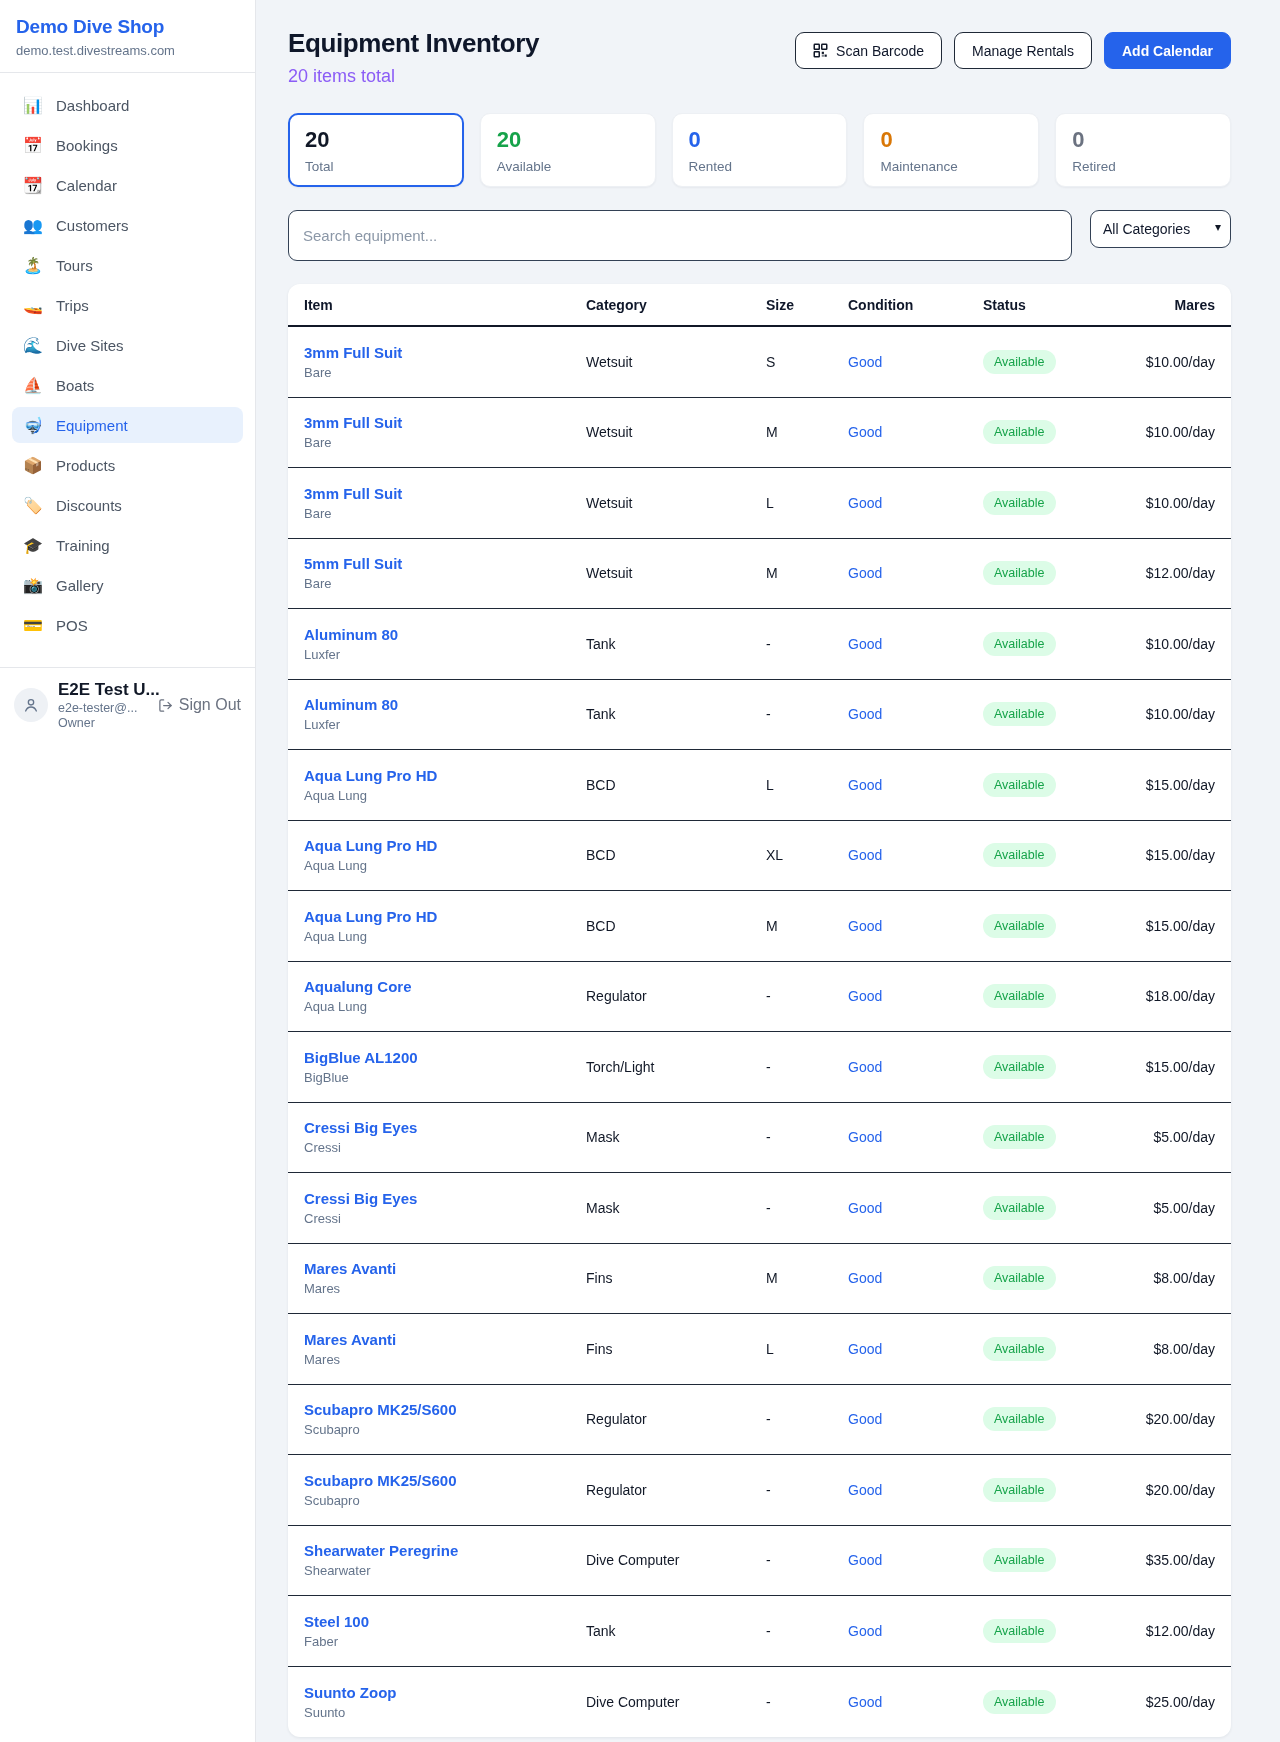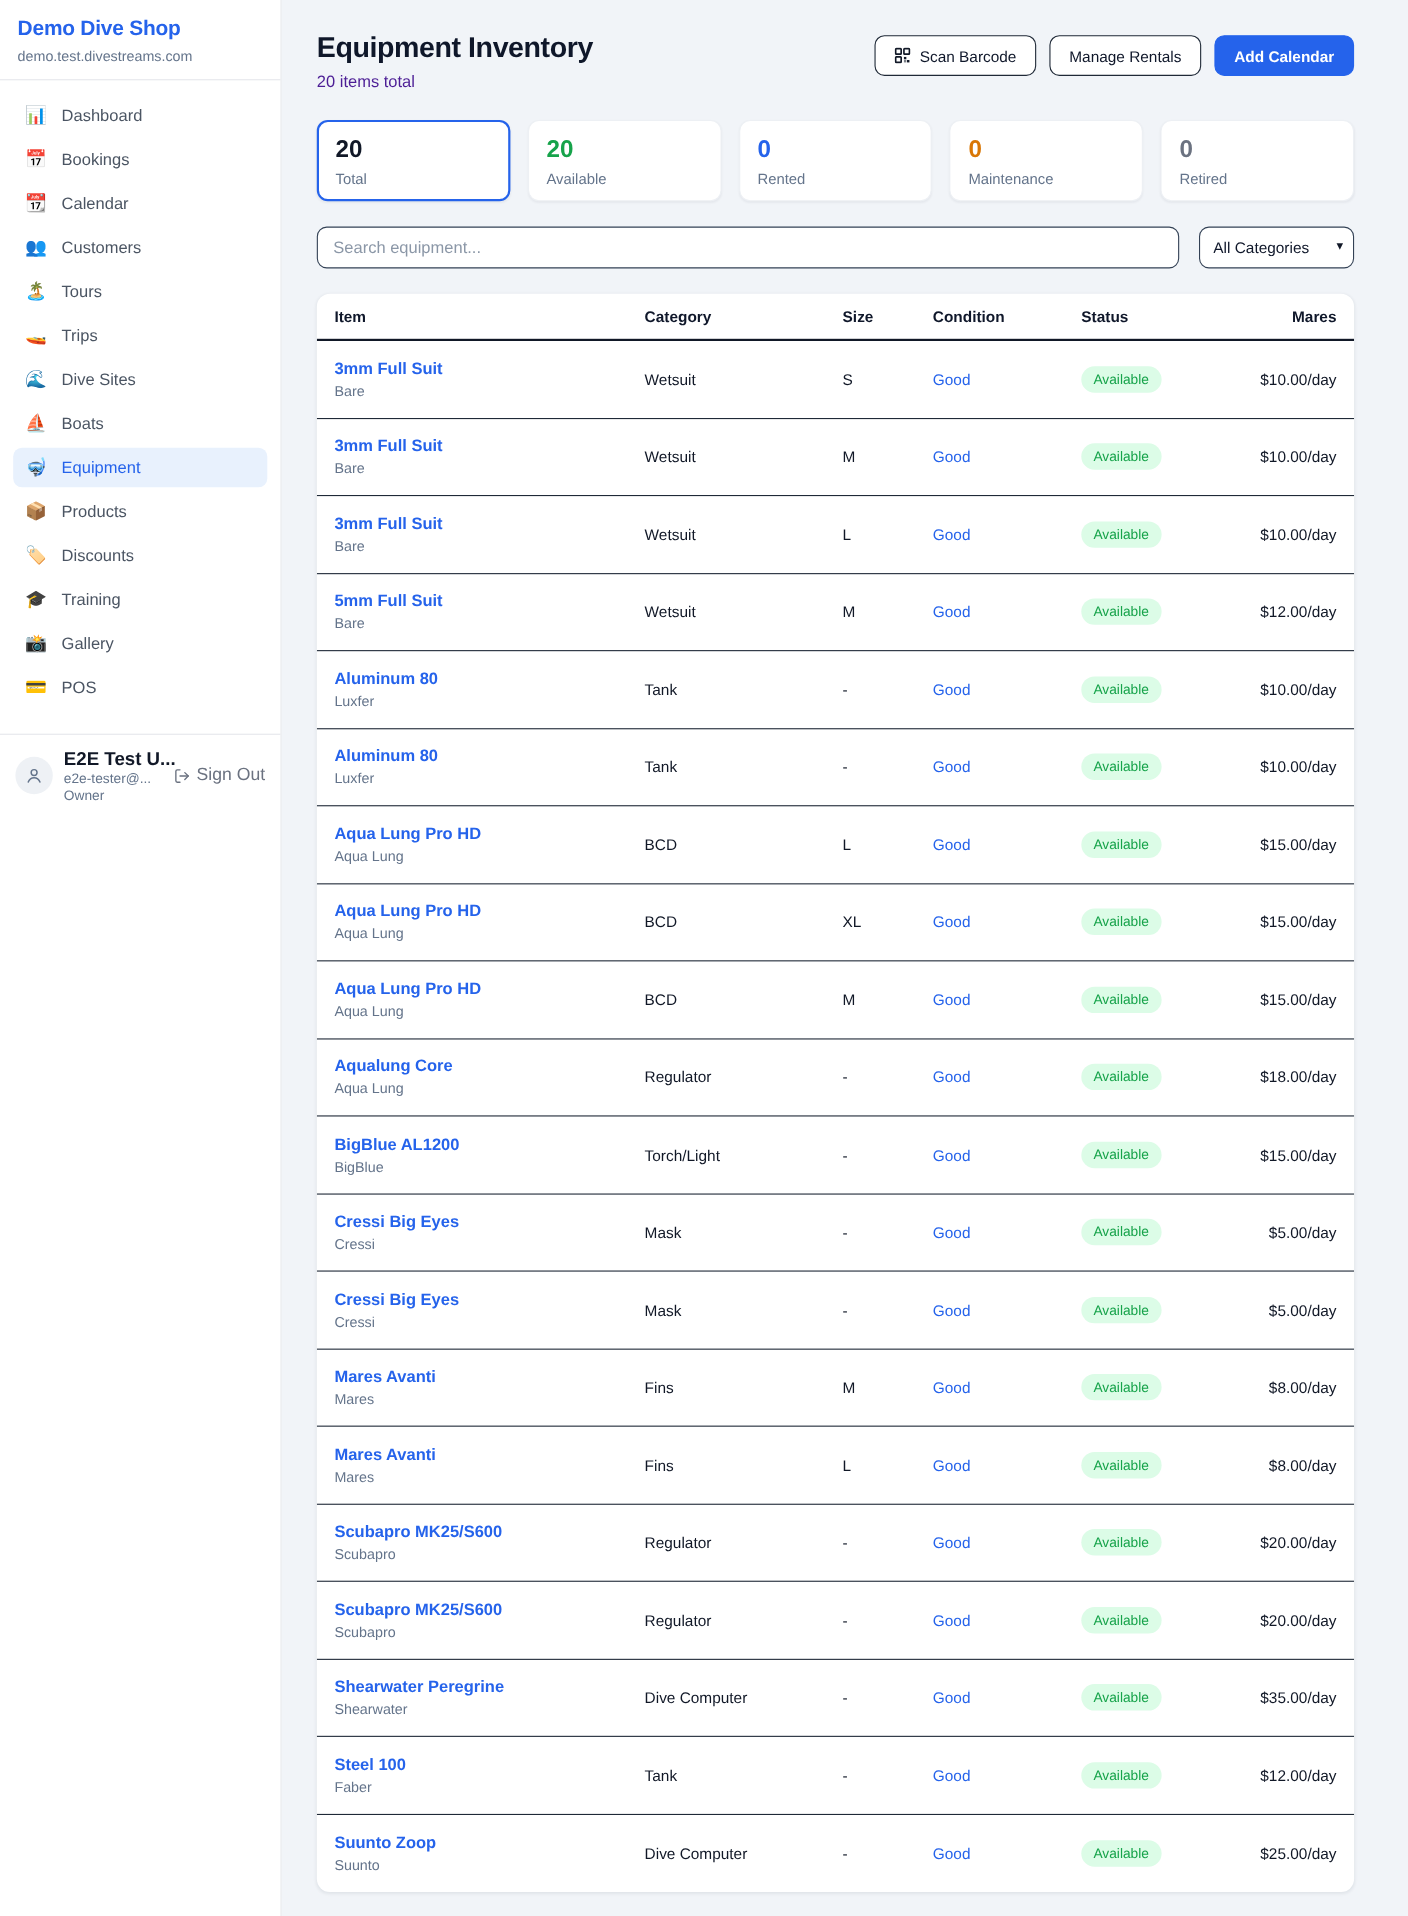--- a/index.html
+++ b/index.html
@@ -36,42 +36,42 @@
   }
   .user-meta { min-width:0; flex:1; }
   .user-name { font-size:17px; font-weight:700; color:#111827; white-space:nowrap; }
   .user-email, .user-role { font-size:12.5px; color:#64748b; margin-top:1px; white-space:nowrap; }
   .signout { display:flex; align-items:center; gap:6px; color:#6b7280; font-size:16px; cursor:pointer; white-space:nowrap; }
   
   .main { position:absolute; left:256px; top:0; width:1024px; padding:28px 0 0 32px; }
   .content { width:943px; }
   .page-head { display:flex; justify-content:space-between; align-items:flex-start; }
   .page-title { font-size:26px; font-weight:800; color:#0f172a; letter-spacing:-0.4px; }
-  .page-sub { font-size:15px; color:#4c1d95; margin-top:7px; }
+  .page-sub { font-size:18px; color:#8b5cf6; margin-top:7px; }
   .head-actions { display:flex; gap:12px; margin-top:4px; }
   .btn {
     height:37px; border-radius:9px; font-size:14px; font-weight:500;
     display:inline-flex; align-items:center; gap:8px; padding:0 17px;
     background:#fff; border:1px solid #1f2937; color:#0f172a; cursor:pointer;
     font-family:"Liberation Sans", sans-serif;
   }
   .btn-primary { background:#2563eb; border-color:#2563eb; color:#fff; font-weight:600; }
   
   .stats { display:flex; gap:16px; margin-top:26px;justify-content:space-between; }
   .stat-card {
     flex:1; background:#fff; border-radius:10px; padding:13px 16px; height:74px;
     border:1px solid #edf0f4; box-shadow:0 1px 2px rgba(16,24,40,.05); cursor:pointer;
   }
   .stat-card.selected { border:2px solid #2563eb; padding:12px 15px; }
   .stat-value { font-size:22px; font-weight:700; }
   .stat-label { font-size:13.5px; color:#64748b; margin-top:6px; }
   
   .filter-row { display:flex; gap:18px; margin-top:23px; }
   .search-input {
-    flex:1; height:38px; border:1px solid #334155; border-radius:9px;
+    flex:1; height:51px; border:1px solid #334155; border-radius:9px;
     padding:0 14px; font-size:15px; color:#0f172a; background:#fff; outline:none;
     font-family:"Liberation Sans", sans-serif;
   }
   .search-input::placeholder { color:#8b97a7; }
   .select-wrap { position:relative; width:141px; }
   .category-select {
     width:100%; height:38px; border:1px solid #334155; border-radius:9px;
     background:#fff; font-size:14px; color:#0f172a; padding:0 26px 0 12px;
     appearance:none; -webkit-appearance:none; outline:none; cursor:pointer;
     font-family:"Liberation Sans", sans-serif;

